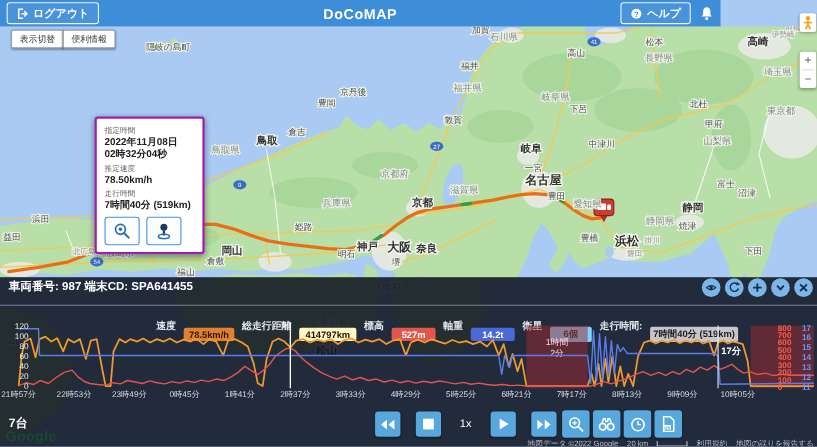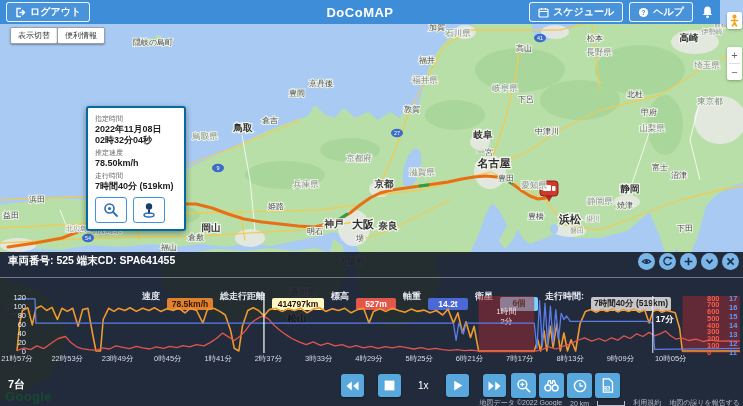--- a/index.html
+++ b/index.html
@@ -1,21 +1,21 @@
 <!DOCTYPE html>
 <html><head>
 <meta charset="utf-8">
 <style>
   html,body{margin:0;padding:0;background:#222;}
   #app{position:relative;width:743px;height:406px;overflow:hidden;
        font-family:"Liberation Sans","DejaVu Sans",sans-serif;background:#a9cbf3;}
   svg text{font-family:"Liberation Sans","DejaVu Sans",sans-serif;}
 
   
-  #topbar{position:absolute;left:0;top:0;width:720px;height:24px;background:#3e8dd8;
+  #topbar{position:absolute;left:0;top:0;width:655px;height:24px;background:#3e8dd8;
           display:flex;align-items:center;z-index:9;}
   .tb-btn{display:inline-flex;align-items:center;gap:4px;color:#fff;font-size:10px;font-weight:bold;
           border:1px solid rgba(255,255,255,.9);border-radius:3px;padding:2px 8px;margin-left:6px;
           background:rgba(255,255,255,.06);cursor:pointer;}
   #tb-title{position:absolute;left:0;right:0;text-align:center;color:#fff;font-size:13px;
             font-weight:bold;letter-spacing:.5px;pointer-events:none;}
   #tb-right{margin-left:auto;display:flex;align-items:center;margin-right:6px;}
   .tb-bell{margin-left:8px;display:inline-flex;}
 
   
@@ -35,21 +35,21 @@
   
   #zoomctl{position:absolute;left:727px;top:47px;width:15px;height:33px;background:#fff;border-radius:2px;
            box-shadow:0 1px 3px rgba(0,0,0,.3);z-index:8;display:flex;flex-direction:column;}
   #zoomctl div{flex:1;display:flex;align-items:center;justify-content:center;font-size:11px;color:#666;cursor:pointer;}
   #zoomctl .zline{flex:0 0 1px;background:#ddd;margin:0 2px;}
   #pegman{position:absolute;left:727px;top:12px;width:15px;height:17px;background:#fff;border-radius:2px;
           box-shadow:0 1px 3px rgba(0,0,0,.3);z-index:8;display:flex;align-items:center;justify-content:center;cursor:pointer;}
 
   
   #popup{position:absolute;left:86px;top:106px;width:100px;z-index:7;background:#fff;
-         border:2px solid #0369a1;border-radius:3px;box-shadow:0 2px 6px rgba(0,0,0,.4);
+         border:2px solid #a21caf;border-radius:3px;box-shadow:0 2px 6px rgba(0,0,0,.4);
          padding:4px 7px 6px 7px;box-sizing:border-box;}
   #popup .plab{font-size:7px;color:#666;margin-top:2px;}
   #popup .pval{font-size:9px;font-weight:bold;color:#1d1d1d;line-height:11px;}
   #popup-tail{position:absolute;left:131px;top:211px;width:10px;height:10px;background:#fff;
               border-right:2px solid #3f94e0;border-bottom:2px solid #3f94e0;transform:rotate(45deg);z-index:6;}
   #popup .pbtns{display:flex;gap:6px;margin-top:5px;}
   #popup .pbtn{width:30px;height:24px;border:1px solid #3f94e0;border-radius:3px;background:#fdfdfd;
                display:flex;align-items:center;justify-content:center;cursor:pointer;}
 
   
@@ -263,27 +263,20 @@
       <svg width="11" height="11" viewBox="0 0 11 11">
         <path d="M6,1.5 H2 V9.5 H6" stroke="#fff" stroke-width="1.4" fill="none"></path>
         <path d="M9.5,5.5 H4.5 M7,3 L9.5,5.5 L7,8" stroke="#fff" stroke-width="1.4" fill="none"></path>
       </svg>
       <span>ログアウト</span>
     </div>
     <div id="tb-title">DoCoMAP</div>
     <div id="tb-right">
       <div class="tb-btn">
         <svg width="11" height="11" viewBox="0 0 11 11">
-          <rect x="1" y="2" width="9" height="8" rx="1" fill="none" stroke="#fff" stroke-width="1.2"></rect>
-          <path d="M1,4.5 H10 M3.5,1 V3 M7.5,1 V3" stroke="#fff" stroke-width="1.2"></path>
-        </svg>
-        <span>スケジュール</span>
-      </div>
-      <div class="tb-btn">
-        <svg width="11" height="11" viewBox="0 0 11 11">
           <circle cx="5.5" cy="5.5" r="4.6" fill="#fff"></circle>
           <text x="5.5" y="8" text-anchor="middle" font-size="7" font-weight="bold" fill="#3e8dd8">?</text>
         </svg>
         <span>ヘルプ</span>
       </div>
       <span class="tb-bell">
         <svg width="13" height="14" viewBox="0 0 13 14">
           <path d="M6.5,1.5 C4.3,1.5 3.2,3.2 3.2,5.2 L3.2,8.2 L1.8,10 H11.2 L9.8,8.2 L9.8,5.2 C9.8,3.2 8.7,1.5 6.5,1.5 Z" fill="#fff"></path>
           <circle cx="6.5" cy="11.8" r="1.4" fill="#fff"></circle>
         </svg>
@@ -315,21 +308,21 @@
         <svg width="14" height="16" viewBox="0 0 14 16">
           <circle cx="7" cy="4.5" r="3.2" fill="#1a3b66"></circle>
           <path d="M7,7.5 V12" stroke="#1a3b66" stroke-width="2"></path>
           <ellipse cx="7" cy="13" rx="5" ry="2" fill="none" stroke="#2a6db5" stroke-width="1.4"></ellipse>
         </svg>
       </div>
     </div>
   </div>
 
   <div id="panel">
-    <div id="row1">車両番号: 525  端末CD: SPA641455</div>
+    <div id="row1">車両番号: 987  端末CD: SPA641455</div>
     <div id="panel-divider"></div>
     <div id="panel-icons">
       <div class="picon">
         <svg width="13" height="13" viewBox="0 0 17 17">
           <path d="M3,8.5 Q8.5,3.5 14,8.5 Q8.5,13.5 3,8.5 Z" fill="none" stroke="#14304d" stroke-width="1.5"></path>
           <circle cx="8.5" cy="8.5" r="2" fill="#14304d"></circle>
         </svg>
       </div>
       <div class="picon">
         <svg width="13" height="13" viewBox="0 0 17 17">

